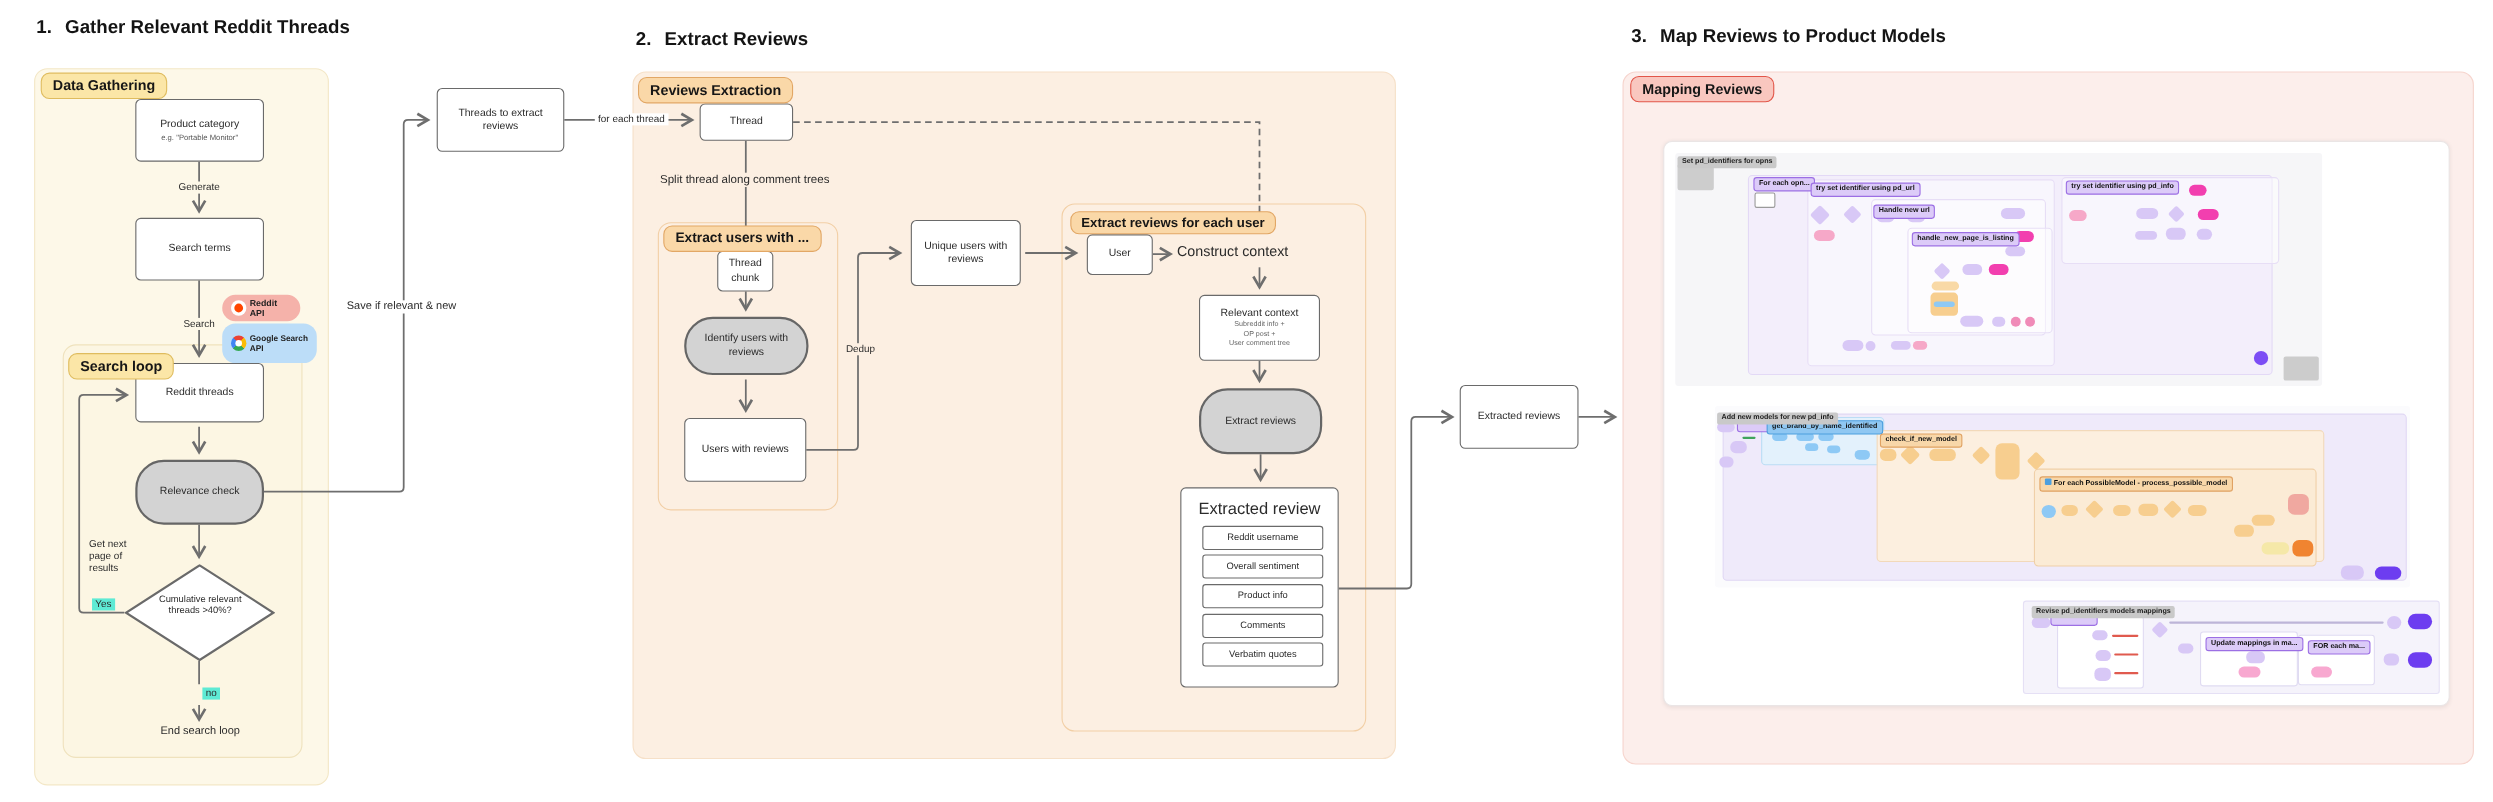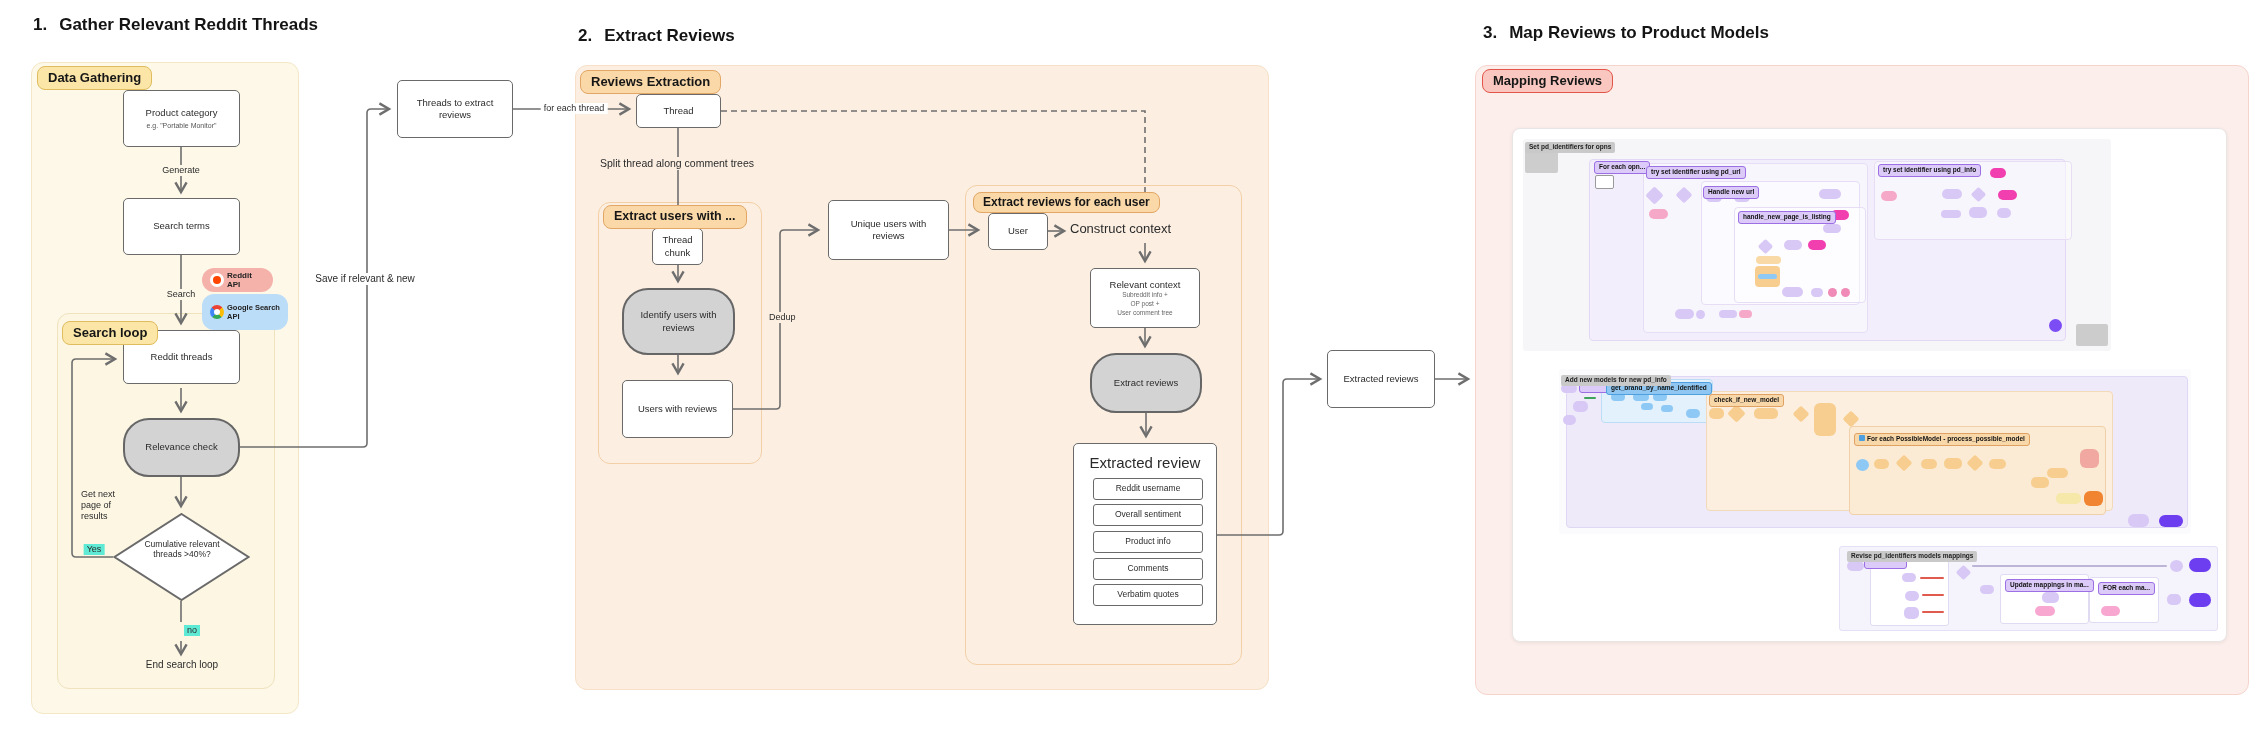--- a/index.html
+++ b/index.html
@@ -144,27 +144,27 @@
 <div class="badge b-orange" style="left:580px;top:70px">Reviews Extraction</div>
 <div class="badge b-orange" style="left:603px;top:205px;font-size:12.5px">Extract users with ...</div>
 <div class="badge b-orange" style="left:973px;top:192px;font-size:12px;padding:2px 9px">Extract reviews for each user</div>
 
 <div class="box" style="left:636px;top:94px;width:85px;height:34px">Thread</div>
 <div class="lbl center" style="left:677px;top:157px;background:#FCEFE2;font-size:10.5px">Split thread along comment trees</div>
 
 <div class="box" style="left:652px;top:228px;width:51px;height:37px">
   <div style="width:40px">Thread chunk</div>
 </div>
-<div class="gnode" style="left:622px;top:288px;width:113px;height:67px">
+<div class="gnode" style="left:622px;top:288px;width:113px;height:53px">
   <div style="width:80px">Identify users with reviews</div>
 </div>
 <div class="box" style="left:622px;top:380px;width:111px;height:58px">Users with reviews</div>
 <div class="lbl" style="left:766px;top:312px;background:#FCEFE2">Dedup</div>
 
-<div class="box" style="left:828px;top:200px;width:121px;height:60px">
+<div class="box" style="left:828px;top:200px;width:100px;height:60px">
   <div style="width:80px">Unique users with reviews</div>
 </div>
 <div class="box" style="left:988px;top:213px;width:60px;height:37px">User</div>
 <div class="lbl" style="left:1070px;top:221px;font-size:13px;padding:0">Construct context</div>
 
 <div class="box" style="left:1090px;top:268px;width:110px;height:60px">
   <div>Relevant context</div>
   <div class="tiny">Subreddit info +</div>
   <div class="tiny">OP post +</div>
   <div class="tiny">User comment tree</div>

